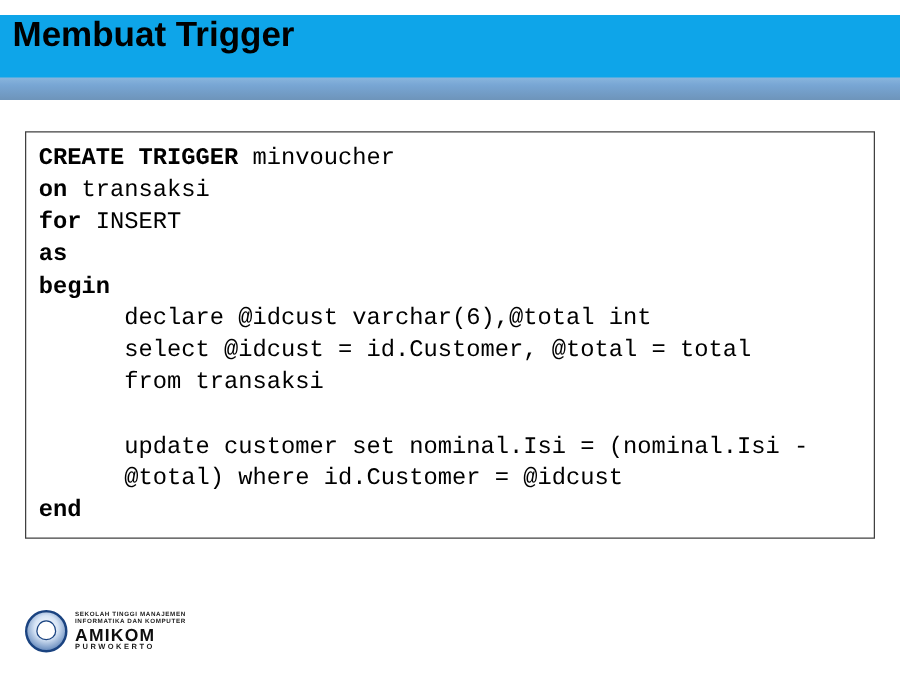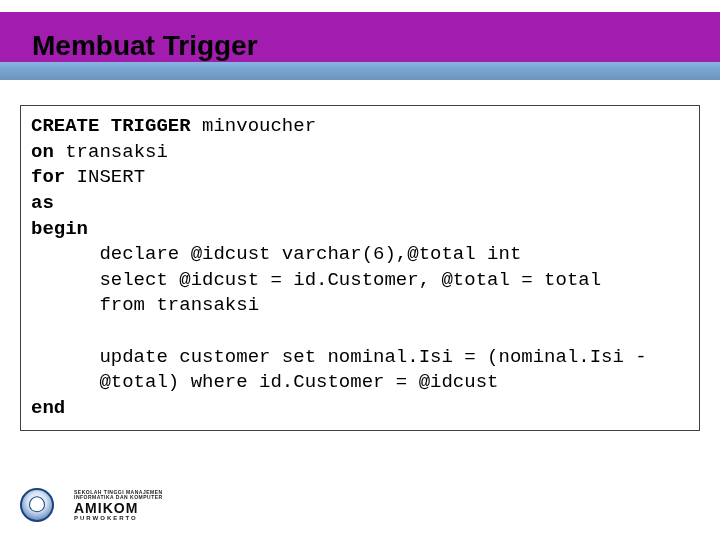--- a/index.html
+++ b/index.html
@@ -24,25 +24,25 @@
       background: linear-gradient(180deg, #ffffff 0%, #ffffff 50%, #5a9fd4 70%, #1e6bb8 85%, #0d4d8c 100%);
       opacity: 0.6;
       z-index: 0;
     }
     .title-bar {
       position: absolute;
       top: 12px;
       left: 0;
       right: 0;
       height: 50px;
-      background: #a21caf;
+      background: #0ea5e9;
       z-index: 1;
       display: flex;
-      align-items: flex-end;
-      padding-left: 32px;
+      align-items: flex-start;
+      padding-left: 10px;
     }
     .title-text {
       font-size: 28px;
       font-weight: bold;
       color: #000000;
     }
     .code-box {
       position: absolute;
       top: 105px;
       left: 20px;
@@ -61,21 +61,21 @@
     }
     .code-content .kw {
       font-weight: bold;
     }
     .footer-logo {
       position: absolute;
       bottom: 18px;
       left: 20px;
       display: flex;
       align-items: center;
-      gap: 20px;
+      gap: 6px;
       z-index: 2;
     }
     .logo-circle {
       width: 34px;
       height: 34px;
       border-radius: 50%;
       background: radial-gradient(circle at 50% 40%, #ffffff 0%, #d6e4f5 40%, #2a5a9e 100%);
       border: 2px solid #1a4380;
       position: relative;
     }

